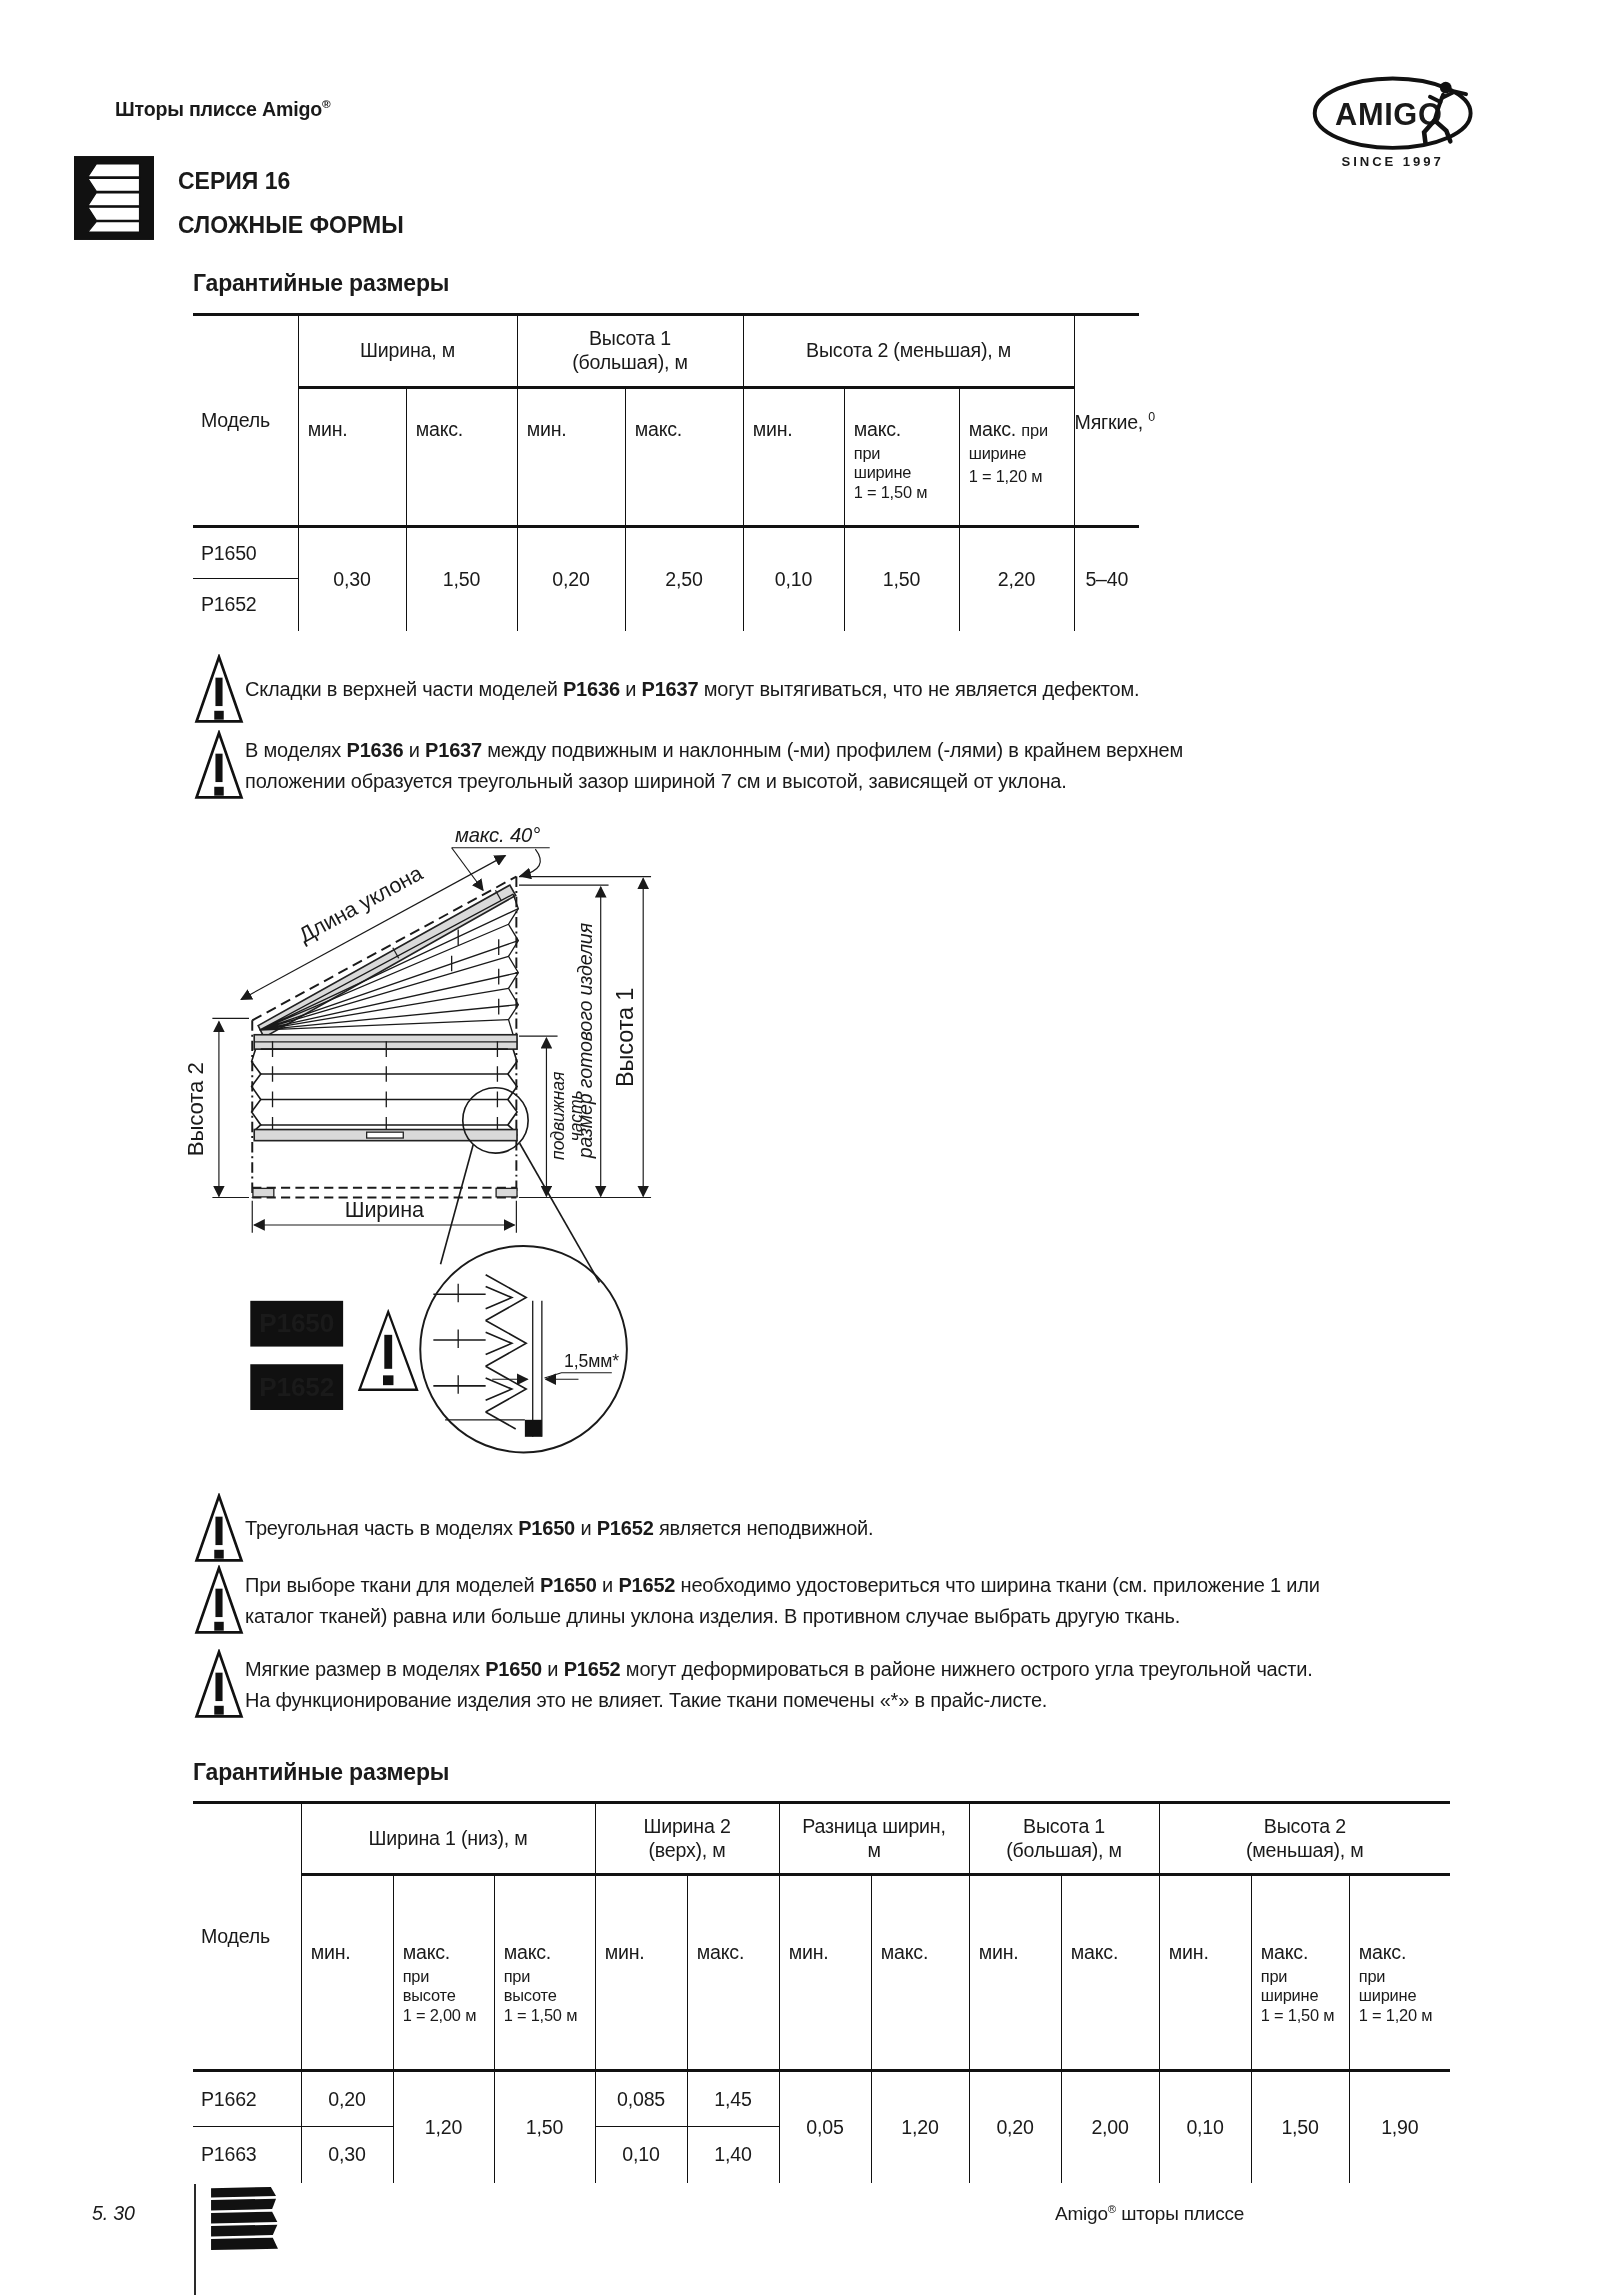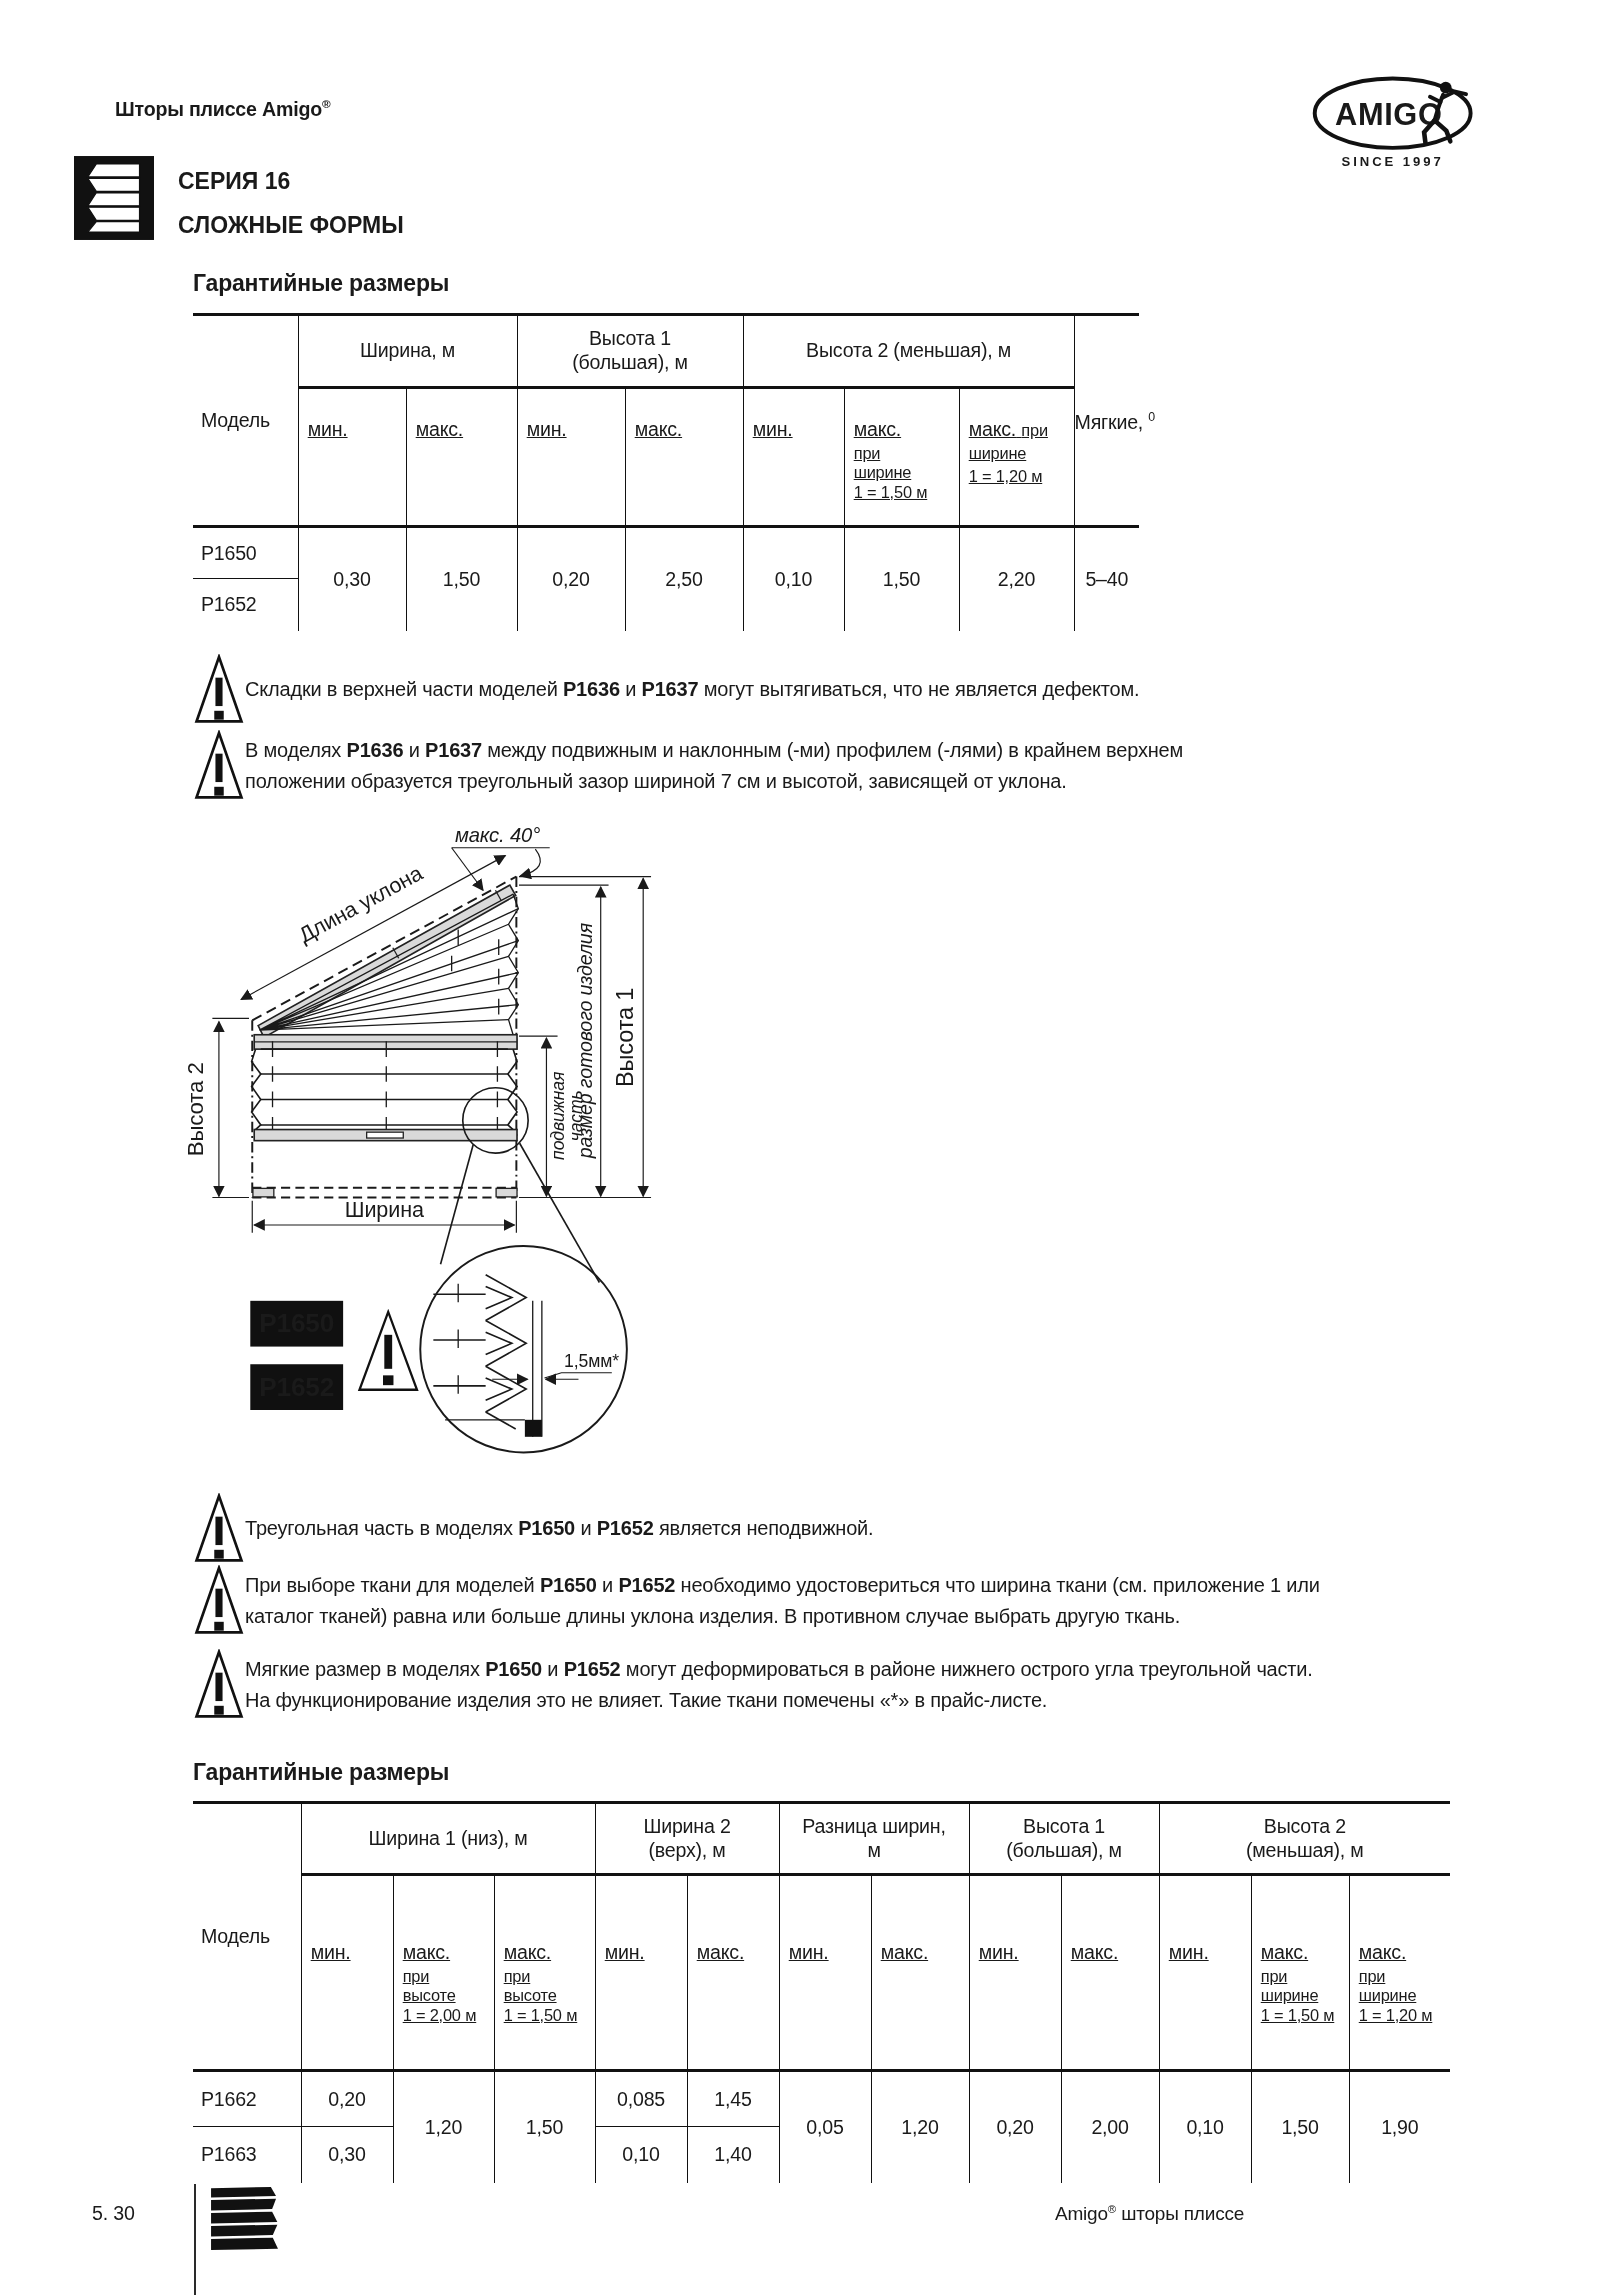--- a/index.html
+++ b/index.html
@@ -14,21 +14,21 @@
 
   
   .h2{font-size:23px;font-weight:bold;}
 
   
   table{border-collapse:collapse;table-layout:fixed;font-size:19.6px;color:#1a1a1a;}
   table{border-top:3.9px solid #111;}
   th,td{font-weight:normal;border-left:1.6px solid #111;padding:0;overflow:visible;}
   .bL0{border-left:none !important;}
   tr.grp>*{border-bottom:3.3px solid #111;text-align:center;vertical-align:middle;line-height:23.6px;}
-  tr.sub>*{border-bottom:3.3px solid #111;text-align:left;vertical-align:top;text-decoration:underline;}
+  tr.sub>*{border-bottom:3.3px solid #111;text-align:left;vertical-align:top;}
   .t1 tr.sub>*{padding:29px 0 0 9.2px;}
   .t2 tr.sub>*{padding:65px 0 0 9.2px;}
   th.mid{vertical-align:middle !important;text-align:left;padding-left:7.9px !important;}
   th.midc{vertical-align:middle !important;text-align:center;padding:0 !important;}
   td.val{text-align:center;vertical-align:middle;}
   td.mod{text-align:left;vertical-align:middle;padding-left:7.9px;}
   td.mrg{border-bottom:none;}
   td.div{border-bottom:1.6px solid #111;}
   tr.d2>td{border-bottom:none;}
   .t1 tr.grp{height:73px;} .t1 tr.sub{height:139px;} .t1 tr.d1,.t1 tr.d2{height:52px;}
@@ -36,21 +36,21 @@
   .cond{font-size:16.4px;line-height:19.6px;letter-spacing:-0.2px;}
   .condb{display:block;max-width:77px;margin-top:2.6px;}
   .gl{display:block;line-height:23.6px;}
 
   
   .note{position:absolute;display:flex;align-items:center;}
   .note-text{font-size:20px;line-height:31px;max-width:1152px;}
   .note-text b{font-weight:bold;}
 
   
-  .pgnum{left:92px;top:2202px;font-size:19.6px;}
+  .pgnum{left:92px;top:2202px;font-size:19.6px;font-style:italic;}
   .vrule{left:194px;top:2184px;width:2px;height:111px;background:#2a2a2a;}
   .ftext{left:1055px;top:2203px;font-size:19px;font-weight:normal;}
 
   svg text{font-family:"Liberation Sans",sans-serif;fill:#1a1a1a;}
 </style>
 </head>
 <body>
 
 <div class="page">
 

